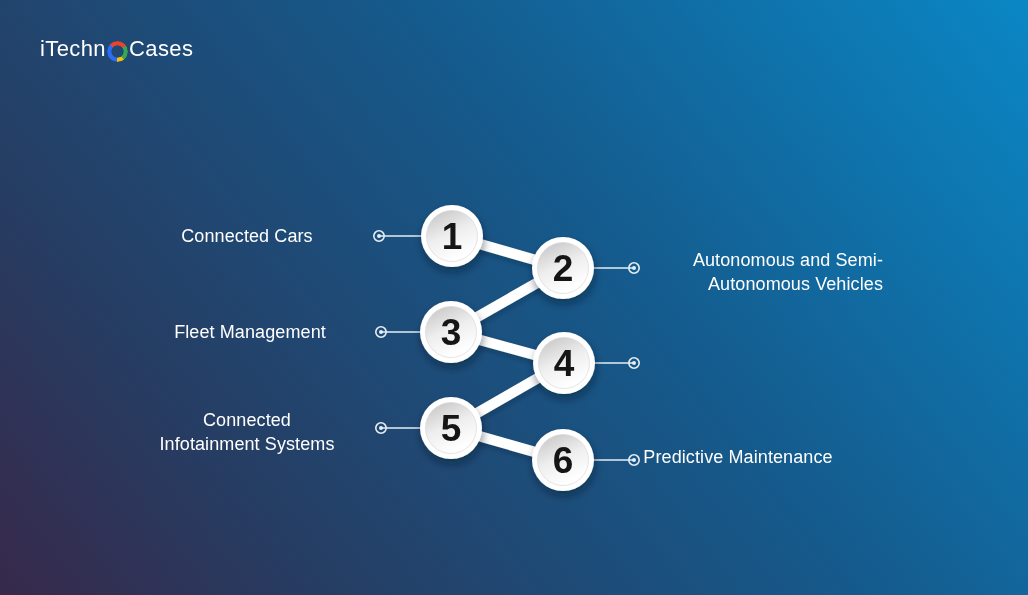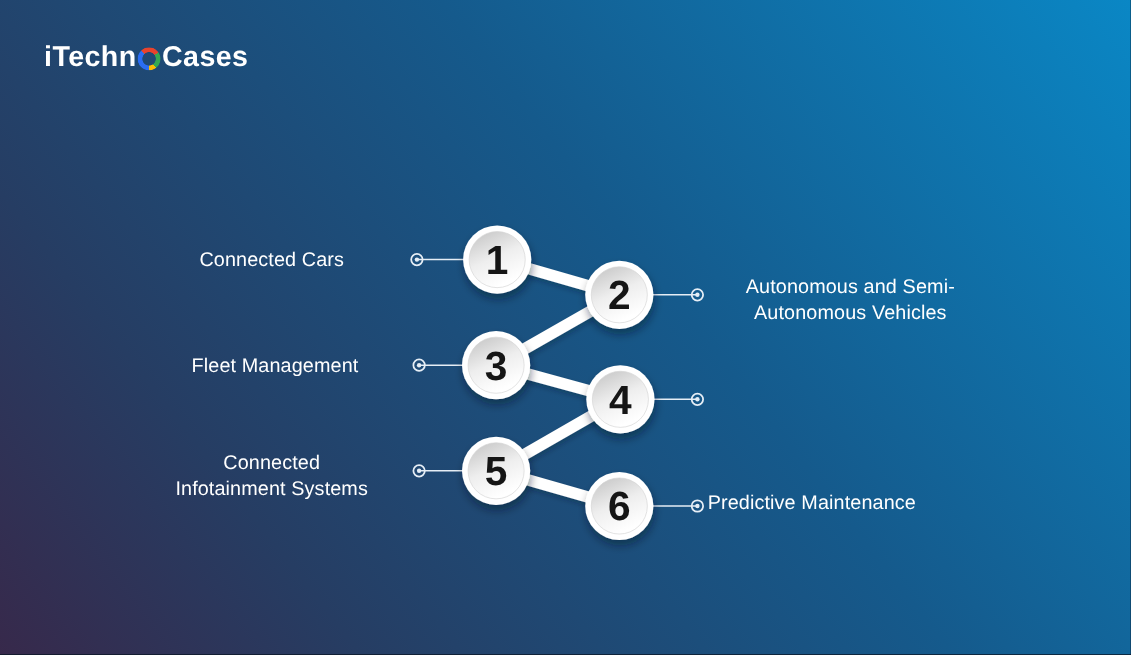--- a/index.html
+++ b/index.html
@@ -7,21 +7,21 @@
     position:relative;
     width:1028px; height:595px;
     overflow:hidden;
     background:linear-gradient(52deg, #37294b 0%, #263d63 22%, #155a8c 58%, #0a87c5 100%);
     font-family:"Liberation Sans", sans-serif;
     -webkit-font-smoothing:antialiased;
   }
   .logo {
     position:absolute; left:40px; top:36px;
     display:flex; align-items:center;
-    color:#ffffff; font-size:26px; font-weight:700; letter-spacing:.4px;
+    color:#ffffff; font-size:22px; font-weight:400; letter-spacing:.4px;
   }
   .logo-ring {
     display:inline-block; width:21px; height:21px; border-radius:50%;
     margin:4px 1px 0 1px;
     background:conic-gradient(from 315deg, #e8432d 0 28%, #34a853 28% 52%, #fbbc05 52% 63%, #2a6df4 63% 100%);
     -webkit-mask:radial-gradient(circle, transparent 0 5.8px, #000 6.4px);
     mask:radial-gradient(circle, transparent 0 5.8px, #000 6.4px);
   }
   .title {
     position:absolute; left:514px; top:136px;
@@ -30,21 +30,21 @@
     color:#ffffff; font-size:37px; font-weight:700; letter-spacing:-0.5px;
   }
   .diagram { position:absolute; left:0; top:0; }
   .num { font-family:"Liberation Sans", sans-serif; font-size:37px; font-weight:700; fill:#151515; }
   .label {
     position:absolute; transform:translate(-50%,-50%);
     width:300px; text-align:center; white-space:pre-line;
     color:#ffffff; font-size:18px; font-weight:400; line-height:1.33; letter-spacing:.1px;
   }
   .lbl-1 { left:247px; top:237px; }
-  .lbl-2 { left:773px; top:273px; }
+  .lbl-2 { left:733px; top:273px;text-align:right; }
   .lbl-3 { left:250px; top:333px;text-align:center; }
   .lbl-4 { left:772px; top:371px; }
   .lbl-5 { left:247px; top:433px; }
   .lbl-6 { left:738px; top:458px; }
 </style>
 </head>
 <body>
 
 <div class="canvas">
 

